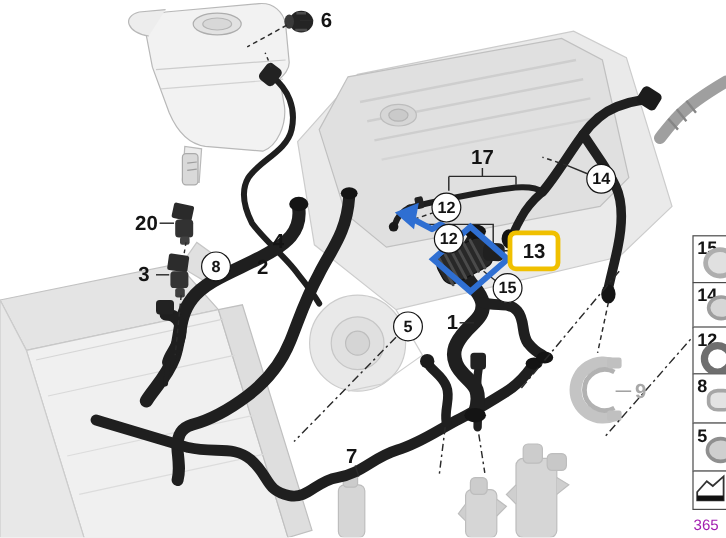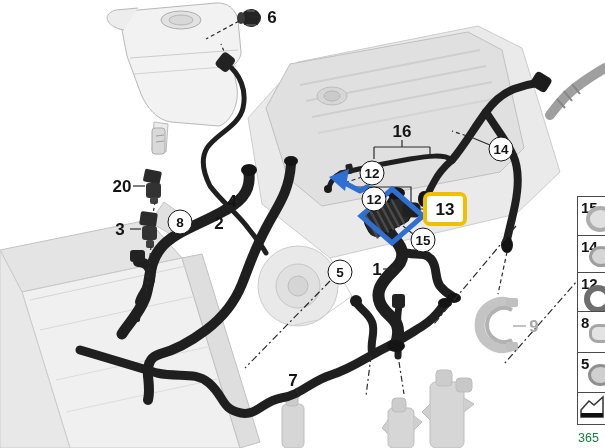--- a/index.html
+++ b/index.html
@@ -19,21 +19,21 @@
   #sidebar{position:absolute;left:577px;top:197px;width:40px;z-index:15;}
   .cell{position:relative;width:40px;background:#fff;border:1.2px solid #4a4a4a;margin-top:-1.2px;
         box-sizing:border-box;}
   .cell .num{font-weight:800;font-size:15px;color:#141414;margin:2px 0 0 3px;display:block;}
   .thumb{position:absolute;border-radius:50%;}
   .t-grommet{right:2px;top:9px;width:20px;height:18px;background:#e0e0e0;border:4px solid #aeaeae;}
   .t-cap{right:3px;top:10px;width:18px;height:15px;background:#d6d6d6;border:3px solid #9e9e9e;}
   .t-oring{right:4px;top:12px;width:16px;height:16px;background:#fff;border:6px solid #6e6e6e;}
   .t-clip{right:4px;top:12px;width:17px;height:13px;background:#e3e3e3;border:3px solid #a6a6a6;border-radius:40%;}
   .t-bush{right:3px;top:11px;width:19px;height:16px;background:#cfcfcf;border:3px solid #8f8f8f;}
-  #sb-footer{position:absolute;left:578px;top:431px;font-size:12.5px;color:#15803d;z-index:15;}
+  #sb-footer{position:absolute;left:578px;top:431px;font-size:12.5px;color:#a21caf;z-index:15;}
 </style>
 </head>
 <body>
 
 <div id="canvas">
 
   <svg id="art" width="605" height="448" viewBox="0 0 605 448">
 
     <g>
       <path d="M0,250 L148,220 L182,258 L22,292 Z" fill="#e4e4e4" stroke="#c2c2c2"></path>
@@ -224,21 +224,21 @@
       <polygon points="329,177 349,169 345,191" fill="#2f6fd2"></polygon>
     </g>
   </svg>
 
   <div class="co plain" style="left:272px;top:17px">6</div>
   <div class="co plain" style="left:122px;top:186px">20</div>
   <div class="co plain" style="left:120px;top:229px">3</div>
   <div class="co circled" style="left:180px;top:222px">8</div>
   <div class="co plain" style="left:219px;top:223px">2</div>
   <div class="co plain" style="left:232px;top:201px">4</div>
-  <div class="co plain" style="left:402px;top:131px">16</div>
+  <div class="co plain" style="left:402px;top:131px">17</div>
   <div class="co circled" style="left:372px;top:173px">12</div>
   <div class="co circled under" style="left:374px;top:199px">12</div>
   <div class="co boxed" style="left:445px;top:209px">13</div>
   <div class="co circled" style="left:423px;top:240px">15</div>
   <div class="co circled" style="left:501px;top:149px">14</div>
   <div class="co circled" style="left:340px;top:272px">5</div>
   <div class="co plain" style="left:377px;top:269px">1</div>
   <div class="co muted" style="left:534px;top:326px">9</div>
   <div class="co plain" style="left:293px;top:380px">7</div>
 

